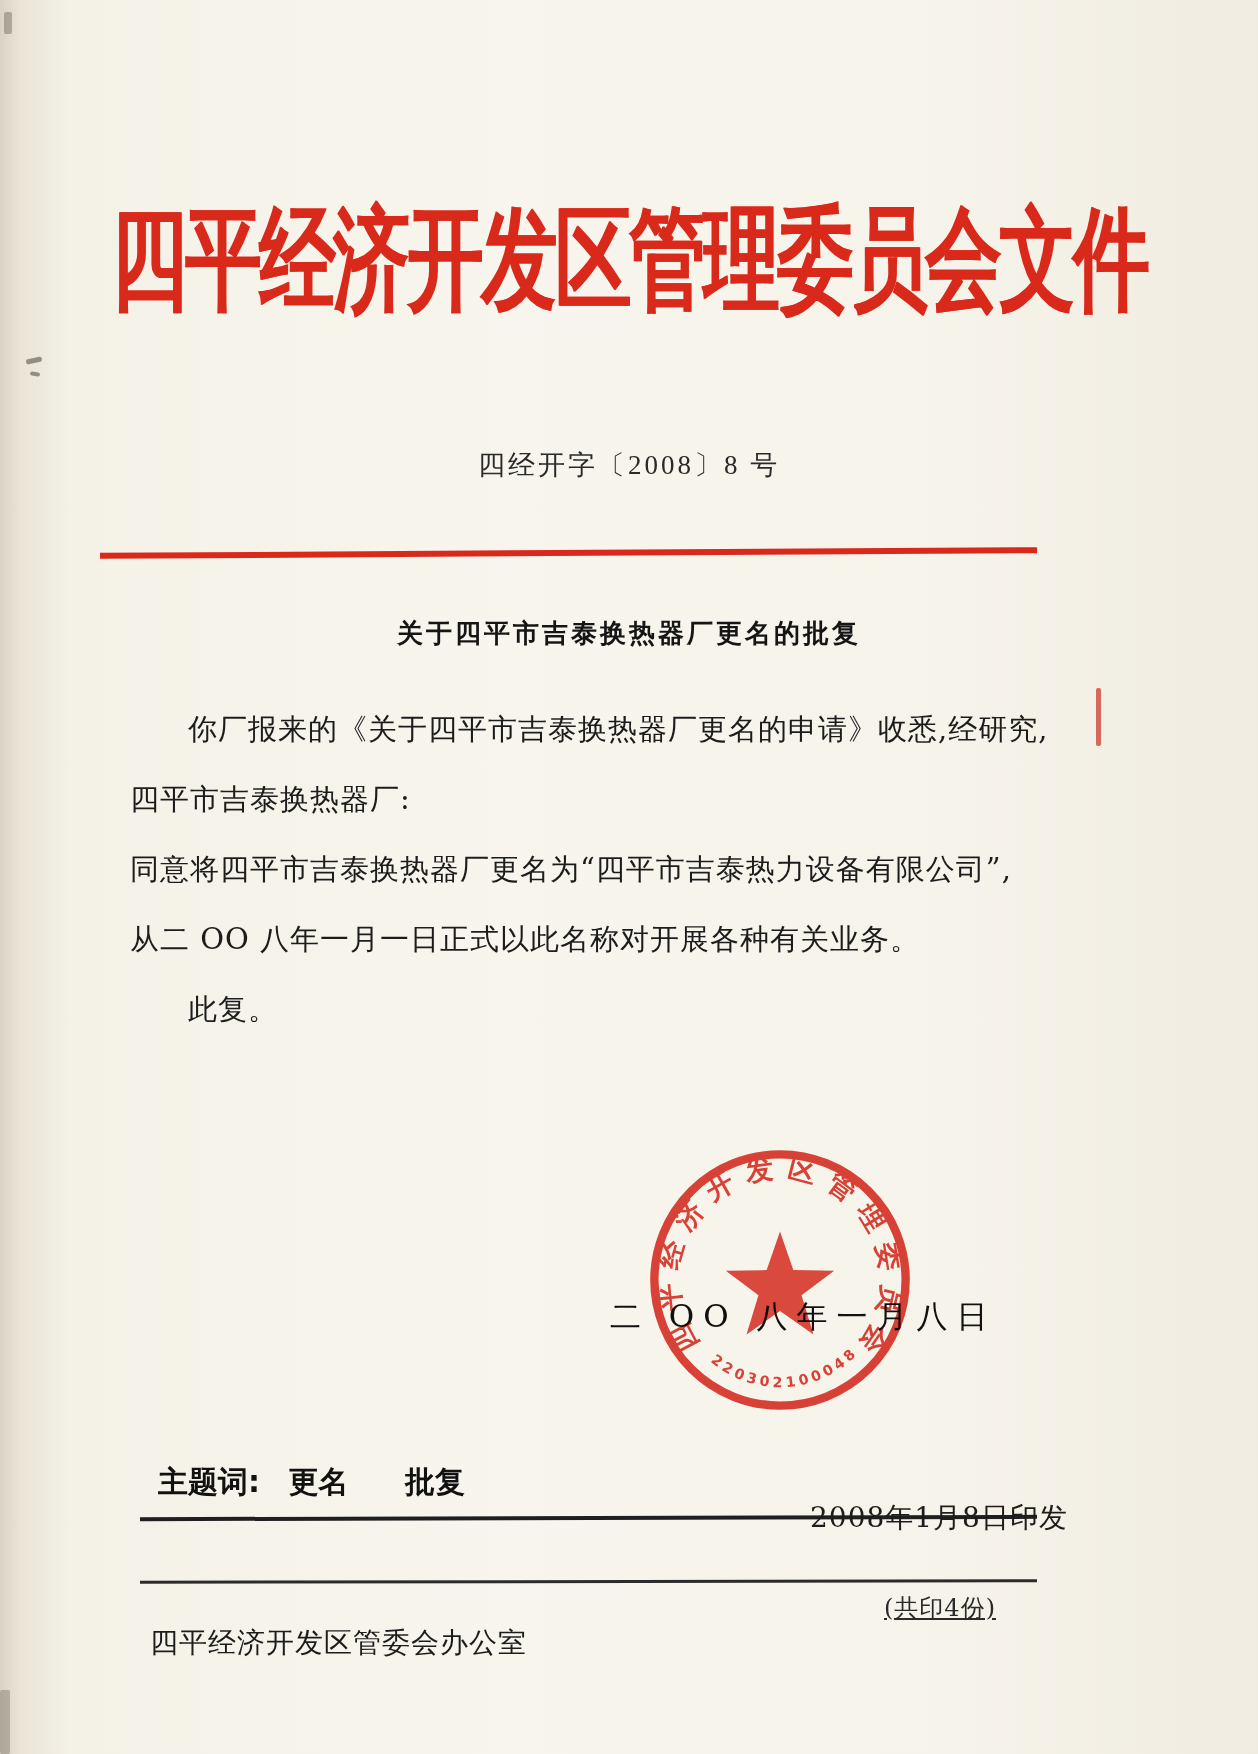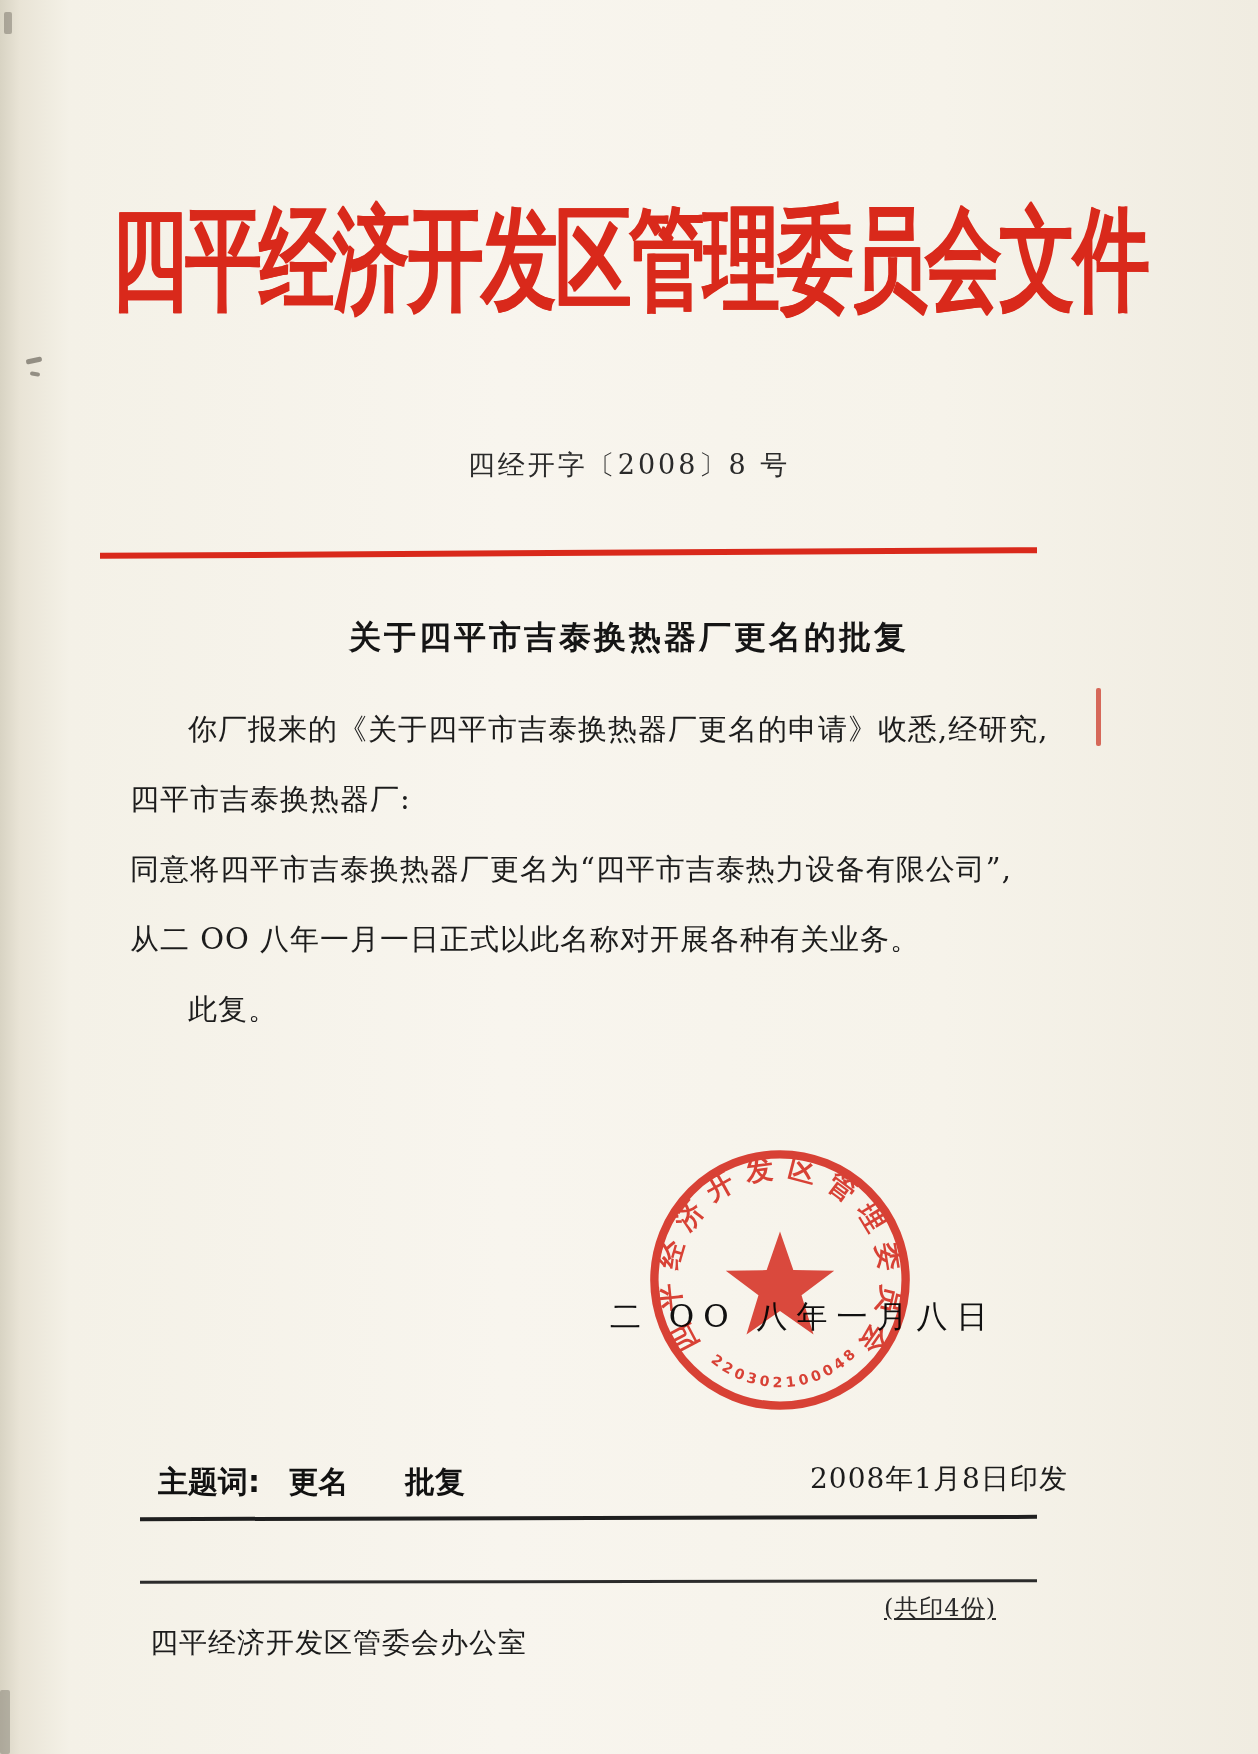--- a/index.html
+++ b/index.html
@@ -6,21 +6,21 @@
   body{
     width:1258px;height:1754px;
     font-family:"DejaVu Serif", serif;
     background:#b9b4a6;
   }
   .paper{
     position:relative;width:1258px;height:1754px;overflow:hidden;
     background:linear-gradient(90deg,#d8d3c3 0px,#e9e4d6 20px,#f4f1e7 70px,#f8f5ee 40%,#f6f3ea 75%,#f0ece1 100%);
   }
   .abs{position:absolute;}
-  .centered{left:0;width:100%;text-align:center;}
+  .centered{left:0;width:100%;text-align:center;font-family:Liberation Serif, serif;}
   
   .header-title{
     top:186px;
     font-family:"DejaVu Serif", serif;
     font-weight:900;
     font-size:76px;
     letter-spacing:-2px;
     color:#d9291b;
     transform:scaleY(1.48);
     transform-origin:top center;
@@ -35,21 +35,21 @@
   }
   .red-rule{
     top:550px;left:100px;width:937px;height:6px;
     background:#d9291b;
     transform:rotate(-0.35deg);
   }
   .doc-title{
     top:616px;
     font-family:Liberation Mono, monospace;
     font-weight:bold;
-    font-size:32px;
+    font-size:26px;
     letter-spacing:3px;
     color:#151515;
   }
   .body-block{
     top:694px;left:130px;width:895px;
     font-size:29px;
     color:#1c1c1c;
     letter-spacing:1px;
   }
   .body-line{
@@ -84,21 +84,21 @@
   }
   .black-rule2{
     top:1580px;left:140px;width:897px;height:3px;background:#2b2b2b;
     transform:rotate(-0.1deg);
   }
   .footer-issuer{
     top:1624px;left:150px;
     font-size:28px;color:#1c1c1c;letter-spacing:1px;white-space:nowrap;
   }
   .footer-printdate{
-    top:1460px;left:810px;
+    top:1499px;left:810px;
     font-size:28px;color:#1c1c1c;letter-spacing:1px;white-space:nowrap;
   }
   .footer-copies{
     top:1592px;left:884px;
     font-size:24px;color:#2a2a2a;letter-spacing:1px;white-space:nowrap;text-decoration:underline;
   }
   
   .artifact{background:#4a463c;opacity:0.55;border-radius:2px;}
   .art-a{top:358px;left:26px;width:16px;height:5px;transform:rotate(-12deg);}
   .art-b{top:372px;left:30px;width:10px;height:4px;transform:rotate(8deg);}

